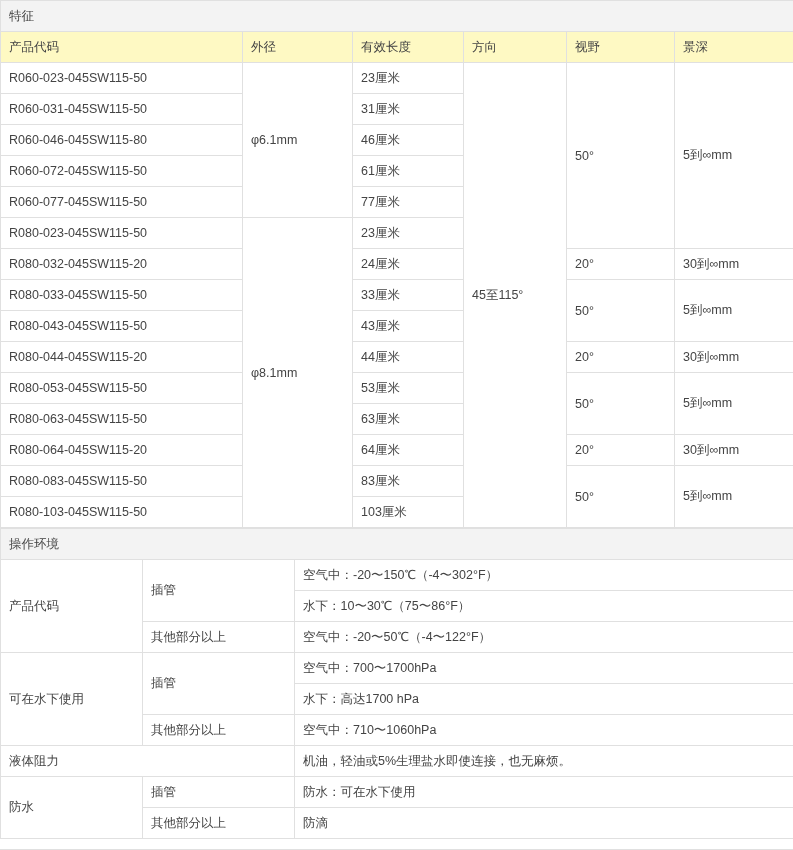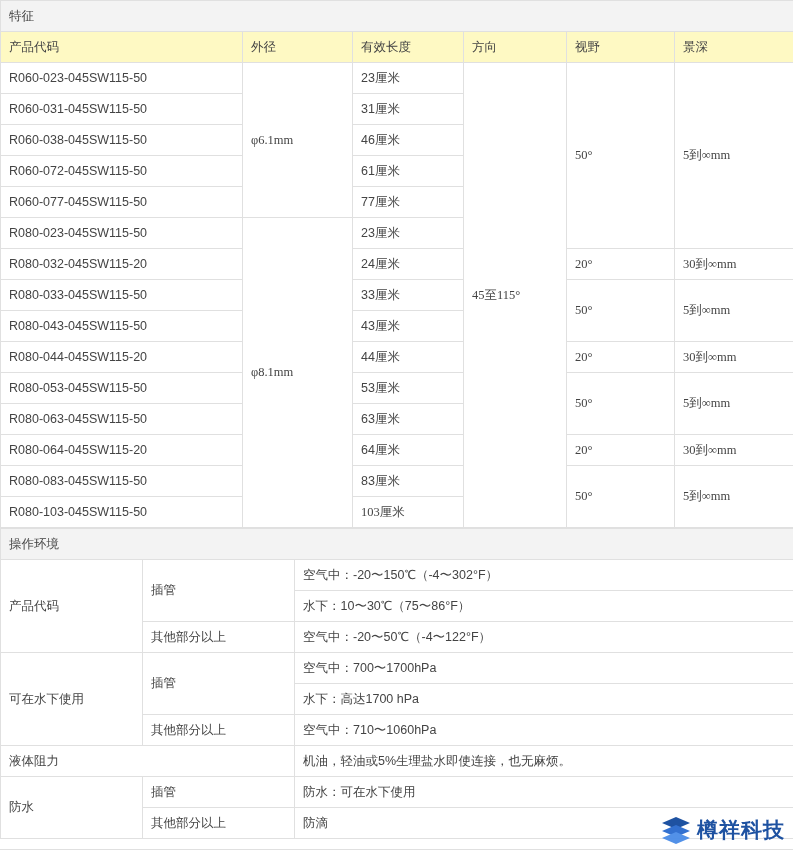--- a/index.html
+++ b/index.html
@@ -44,21 +44,20 @@
     font-size: 12.5px;
   }
   .col-head td {
     background: #fef9c3;
     color: #333333;
     font-weight: bold;
     height: 30px;
   }
   .cell-center {
     text-align: left;
-    font-family: Liberation Serif, serif;
   }
   .env-label {
     color: #444444;
   }
   .watermark {
     position: absolute;
     right: 8px;
     bottom: 6px;
     display: flex;
     align-items: center;
@@ -118,21 +117,21 @@
         <td>23厘米</td>
         <td rowspan="15" class="cell-center">45至115°</td>
         <td rowspan="6" class="cell-center">50°</td>
         <td rowspan="6" class="cell-center">5到∞mm</td>
       </tr>
       <tr>
         <td>R060-031-045SW115-50</td>
         <td>31厘米</td>
       </tr>
       <tr>
-        <td>R060-038-045SW115-50</td>
+        <td>R060-046-045SW115-80</td>
         <td>46厘米</td>
       </tr>
       <tr>
         <td>R060-072-045SW115-50</td>
         <td>61厘米</td>
       </tr>
       <tr>
         <td>R060-077-045SW115-50</td>
         <td>77厘米</td>
       </tr>
@@ -240,25 +239,15 @@
         <td>插管</td>
         <td>防水：可在水下使用</td>
       </tr>
       <tr>
         <td>其他部分以上</td>
         <td>防滴</td>
       </tr>
     </tbody>
   </table>
 
-  <div class="watermark">
-    <span class="wm-logo">
-      <svg width="30" height="28" viewBox="0 0 30 28" xmlns="http://www.w3.org/2000/svg">
-        <polygon points="15,1 29,7 15,13 1,7" fill="#1a4fa0"></polygon>
-        <polygon points="15,9 29,15 15,21 1,15" fill="#2f6fd0"></polygon>
-        <polygon points="15,16 29,22 15,28 1,22" fill="#4f8fe8"></polygon>
-      </svg>
-    </span>
-    <span class="wm-text">樽祥科技</span>
-  </div>
 
   <div class="bottom-line"></div>
 </div>
 
 </body></html>

